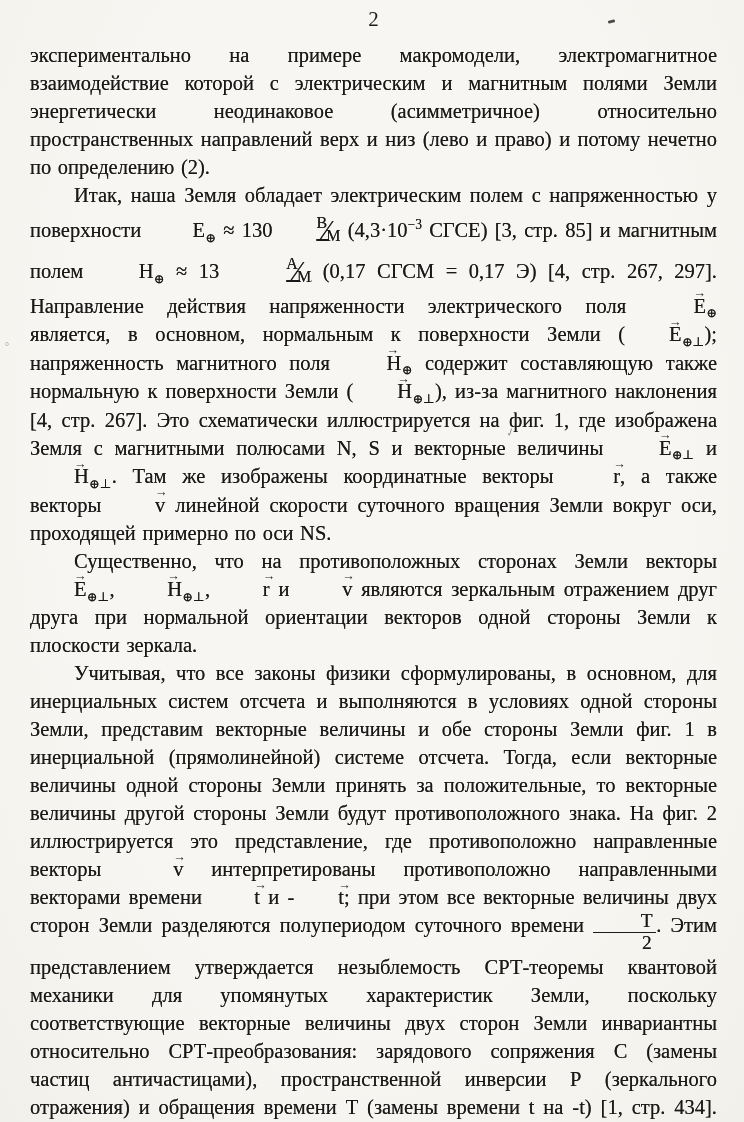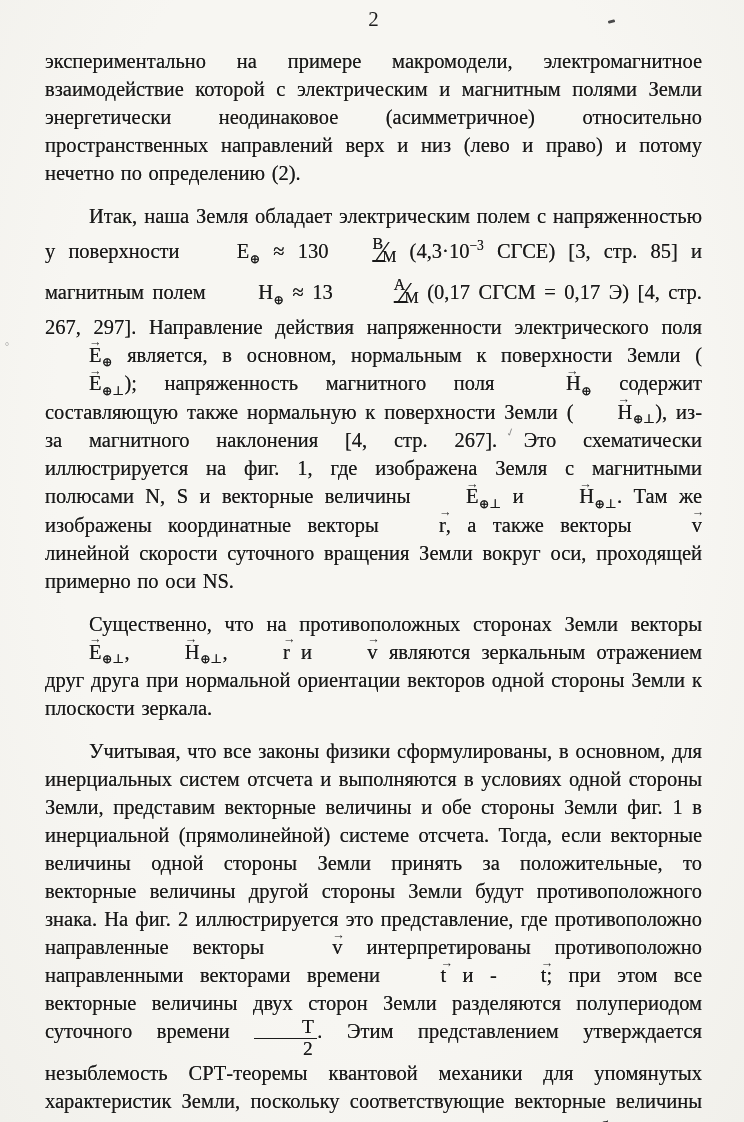--- a/index.html
+++ b/index.html
@@ -23,21 +23,21 @@
     color:#1c1c1c;
   }
   .content{
     margin-top:9px;
     font-size:20.5px;
     line-height:28px;
     text-align:justify;
     text-shadow:0 0 0.55px rgba(10,10,10,0.7);
     word-spacing:1.5px;
   }
-  .content p{margin:15px;text-indent:44px;}
+  .content p{margin:0;text-indent:44px;}
   .content p.noindent{text-indent:0;}
 
   
   .sym{position:relative;display:inline-block;white-space:nowrap;line-height:1;}
   .sym .arrow{
     position:absolute;top:-0.66em;left:0;
     font-size:0.62em;letter-spacing:-0.08em;
     text-shadow:none;
   }
   .sym .ssub{font-size:0.62em;vertical-align:-0.38em;margin-left:0.02em;}

